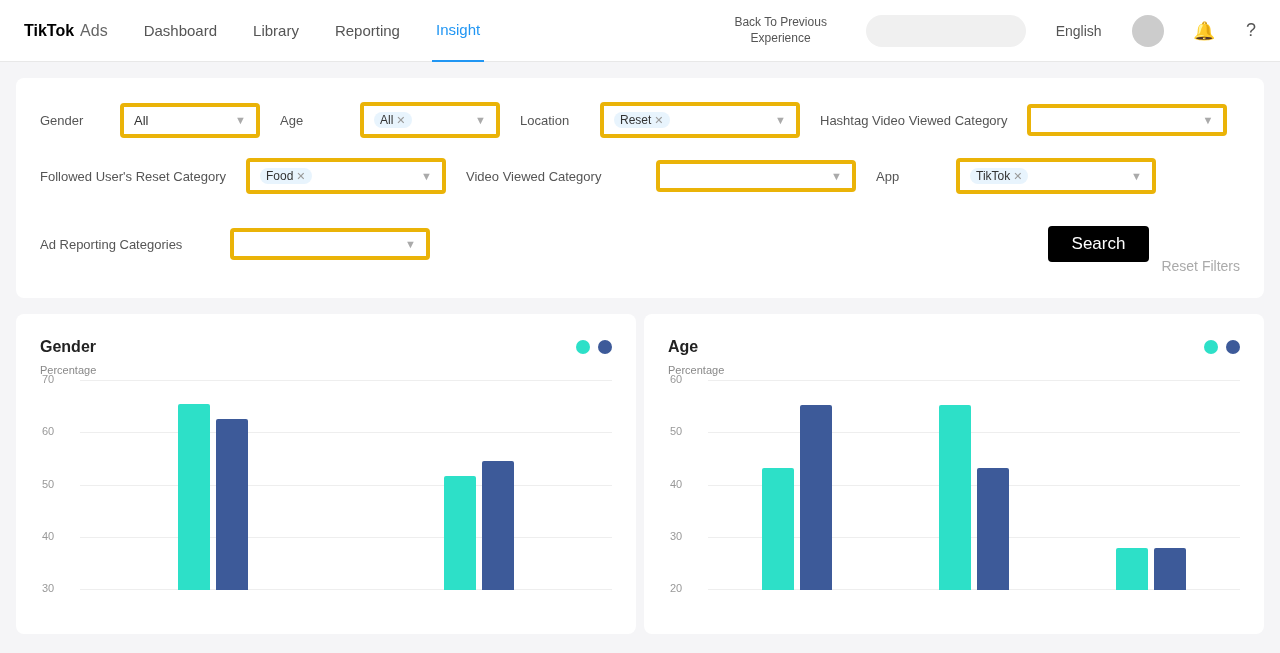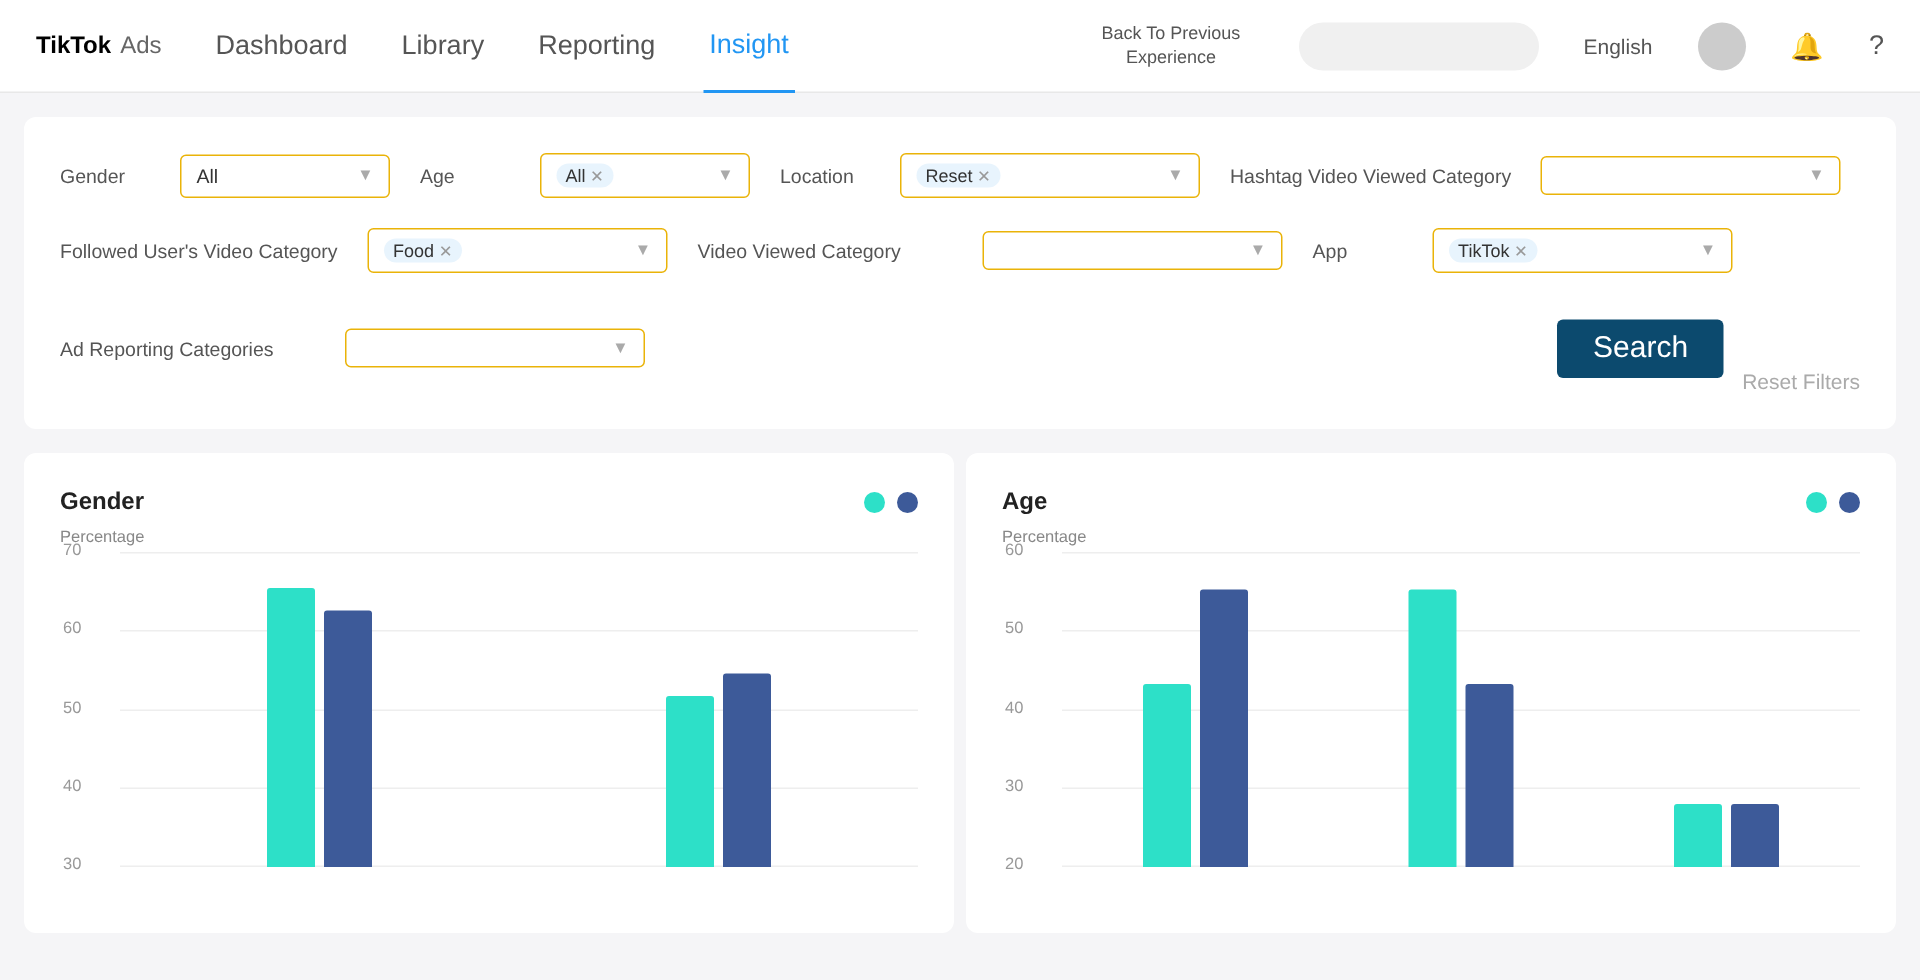--- a/index.html
+++ b/index.html
@@ -25,21 +25,21 @@
     }
     .logo-tiktok { color: #000; font-weight: 800; }
     .logo-ads { color: #666; font-weight: 400; }
     .nav-links {
       display: flex;
       align-items: center;
       gap: 28px;
       flex: 1;
     }
     .nav-link {
-      font-size: 18px;
+      font-size: 15px;
       color: #555;
       text-decoration: none;
       padding: 0 4px;
       height: 62px;
       display: flex;
       align-items: center;
       cursor: pointer;
     }
     .nav-link.active {
       color: #2196f3;
@@ -104,21 +104,21 @@
       color: #555;
       white-space: nowrap;
       min-width: 60px;
     }
     .filter-label-long {
       min-width: 170px;
     }
     .filter-dropdown {
       display: flex;
       align-items: center;
-      border: 1px solid #eab308;
+      border: 4px solid #eab308;
       border-radius: 4px;
       padding: 6px 10px;
       background: #fff;
       cursor: pointer;
       gap: 6px;
       min-width: 140px;
       justify-content: space-between;
     }
     .filter-dropdown.wide { min-width: 200px; }
     .filter-dropdown-value {
@@ -141,26 +141,26 @@
     .tag-x {
       color: #999;
       font-size: 11px;
       cursor: pointer;
     }
     .chevron {
       color: #aaa;
       font-size: 11px;
     }
     .btn-search {
-      background: #0c4a6e;
+      background: #000000;
       color: #fff;
       border: none;
       border-radius: 4px;
       padding: 8px 24px;
-      font-size: 20px;
+      font-size: 17px;
       cursor: pointer;
       font-weight: 500;
     }
     .btn-reset {
       background: none;
       border: none;
       color: #aaa;
       font-size: 14px;
       cursor: pointer;
       margin-top: 44px;
@@ -315,21 +315,21 @@
     </div>
 
     <span class="filter-label filter-label-long">Hashtag Video Viewed Category</span>
     <div class="filter-dropdown wide">
       <span class="filter-dropdown-value"></span>
       <span class="chevron">▼</span>
     </div>
   </div>
 
   <div class="filter-row">
-    <span class="filter-label filter-label-long">Followed User's Video Category</span>
+    <span class="filter-label filter-label-long">Followed User's Reset Category</span>
     <div class="filter-dropdown wide">
       <span class="filter-dropdown-value">
         <span class="tag-badge">
           <span>Food</span>
           <span class="tag-x">✕</span>
         </span>
       </span>
       <span class="chevron">▼</span>
     </div>
 

